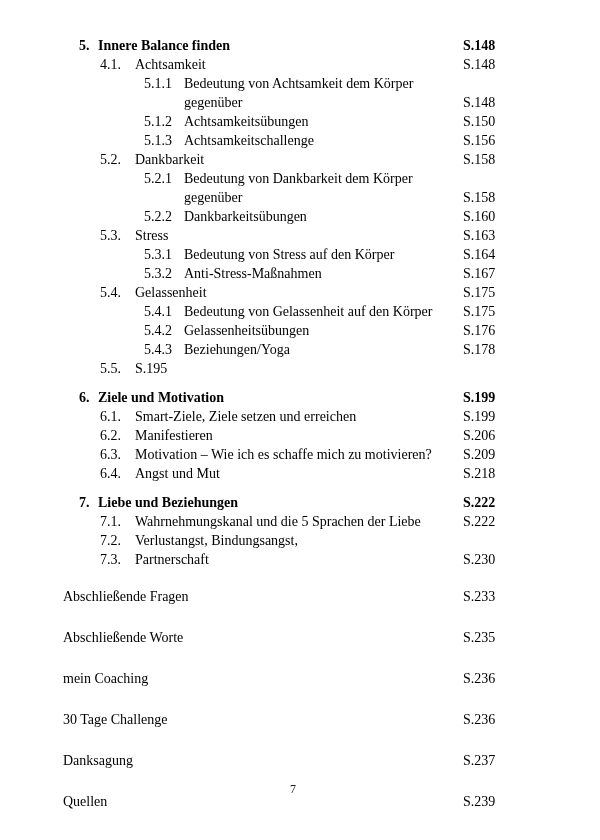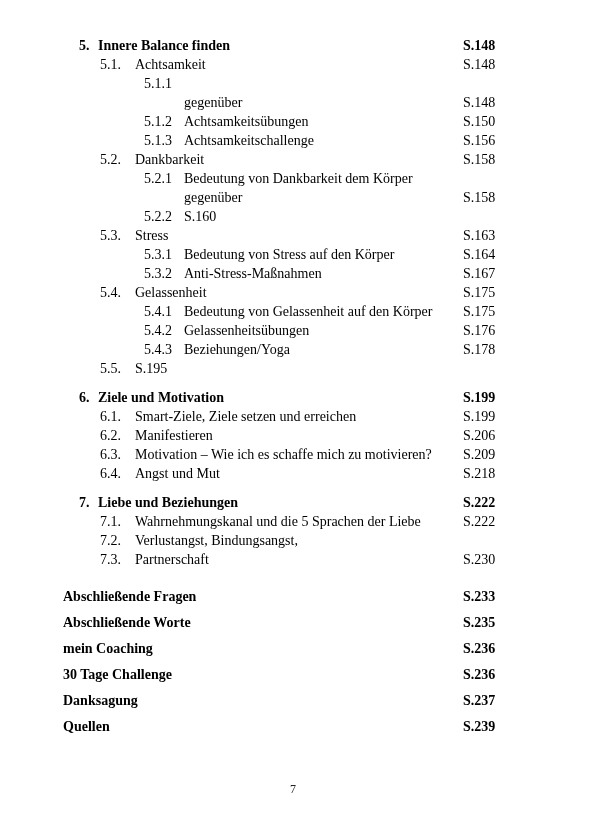--- a/index.html
+++ b/index.html
@@ -29,22 +29,22 @@
   .row .num  { flex: none; }
   .row .text { flex: 1; min-width: 0; white-space: nowrap; }
   .row .page { flex: none; width: 60px; text-align: left; }
   .l1 .num { margin-left: 16px; width: 19px; }
   .l2 .num { margin-left: 37px; width: 35px; }
   .l3 .num { margin-left: 81px; width: 40px; }
   .l0 .num { margin: 0; width: 0; }
   .bold { font-weight: bold; }
   .chapter-gap { height: 10px; }
   .closing { margin-top: 18px; }
-  .closing .row { font-weight: bold; justify-content: space-between; }
-  .closing .row + .row { margin-top: 7px; }
+  .closing .row { font-weight: normal; justify-content: space-between; }
+  .closing .row + .row { margin-top: 22px; }
   .page-num {
     position: absolute;
     left: 63px;
     top: 782px;
     width: 460px;
     text-align: center;
     font-size: 12px;
     color: #222222;
   }
 </style>
@@ -52,26 +52,27 @@
 <body>
 
 <div class="toc">
   <div>
       <div class="row l1 bold">
         <span class="num">5.</span>
         <span class="text">Innere Balance finden</span>
         <span class="page">S.148</span>
       </div>
       <div class="row l2">
-        <span class="num">5.1.</span>
+        <span class="num">4.1.</span>
         <span class="text">Achtsamkeit</span>
         <span class="page">S.148</span>
       </div>
       <div class="row l3">
         <span class="num">5.1.1</span>
+        <span class="text">Bedeutung von Achtsamkeit dem Körper</span>
         <span class="page"></span>
       </div>
       <div class="row l3">
         <span class="num"></span>
         <span class="text">gegenüber</span>
         <span class="page">S.148</span>
       </div>
       <div class="row l3">
         <span class="num">5.1.2</span>
         <span class="text">Achtsamkeitsübungen</span>
@@ -92,20 +93,21 @@
         <span class="text">Bedeutung von Dankbarkeit dem Körper</span>
         <span class="page"></span>
       </div>
       <div class="row l3">
         <span class="num"></span>
         <span class="text">gegenüber</span>
         <span class="page">S.158</span>
       </div>
       <div class="row l3">
         <span class="num">5.2.2</span>
+        <span class="text">Dankbarkeitsübungen</span>
         <span class="page">S.160</span>
       </div>
       <div class="row l2">
         <span class="num">5.3.</span>
         <span class="text">Stress</span>
         <span class="page">S.163</span>
       </div>
       <div class="row l3">
         <span class="num">5.3.1</span>
         <span class="text">Bedeutung von Stress auf den Körper</span>

